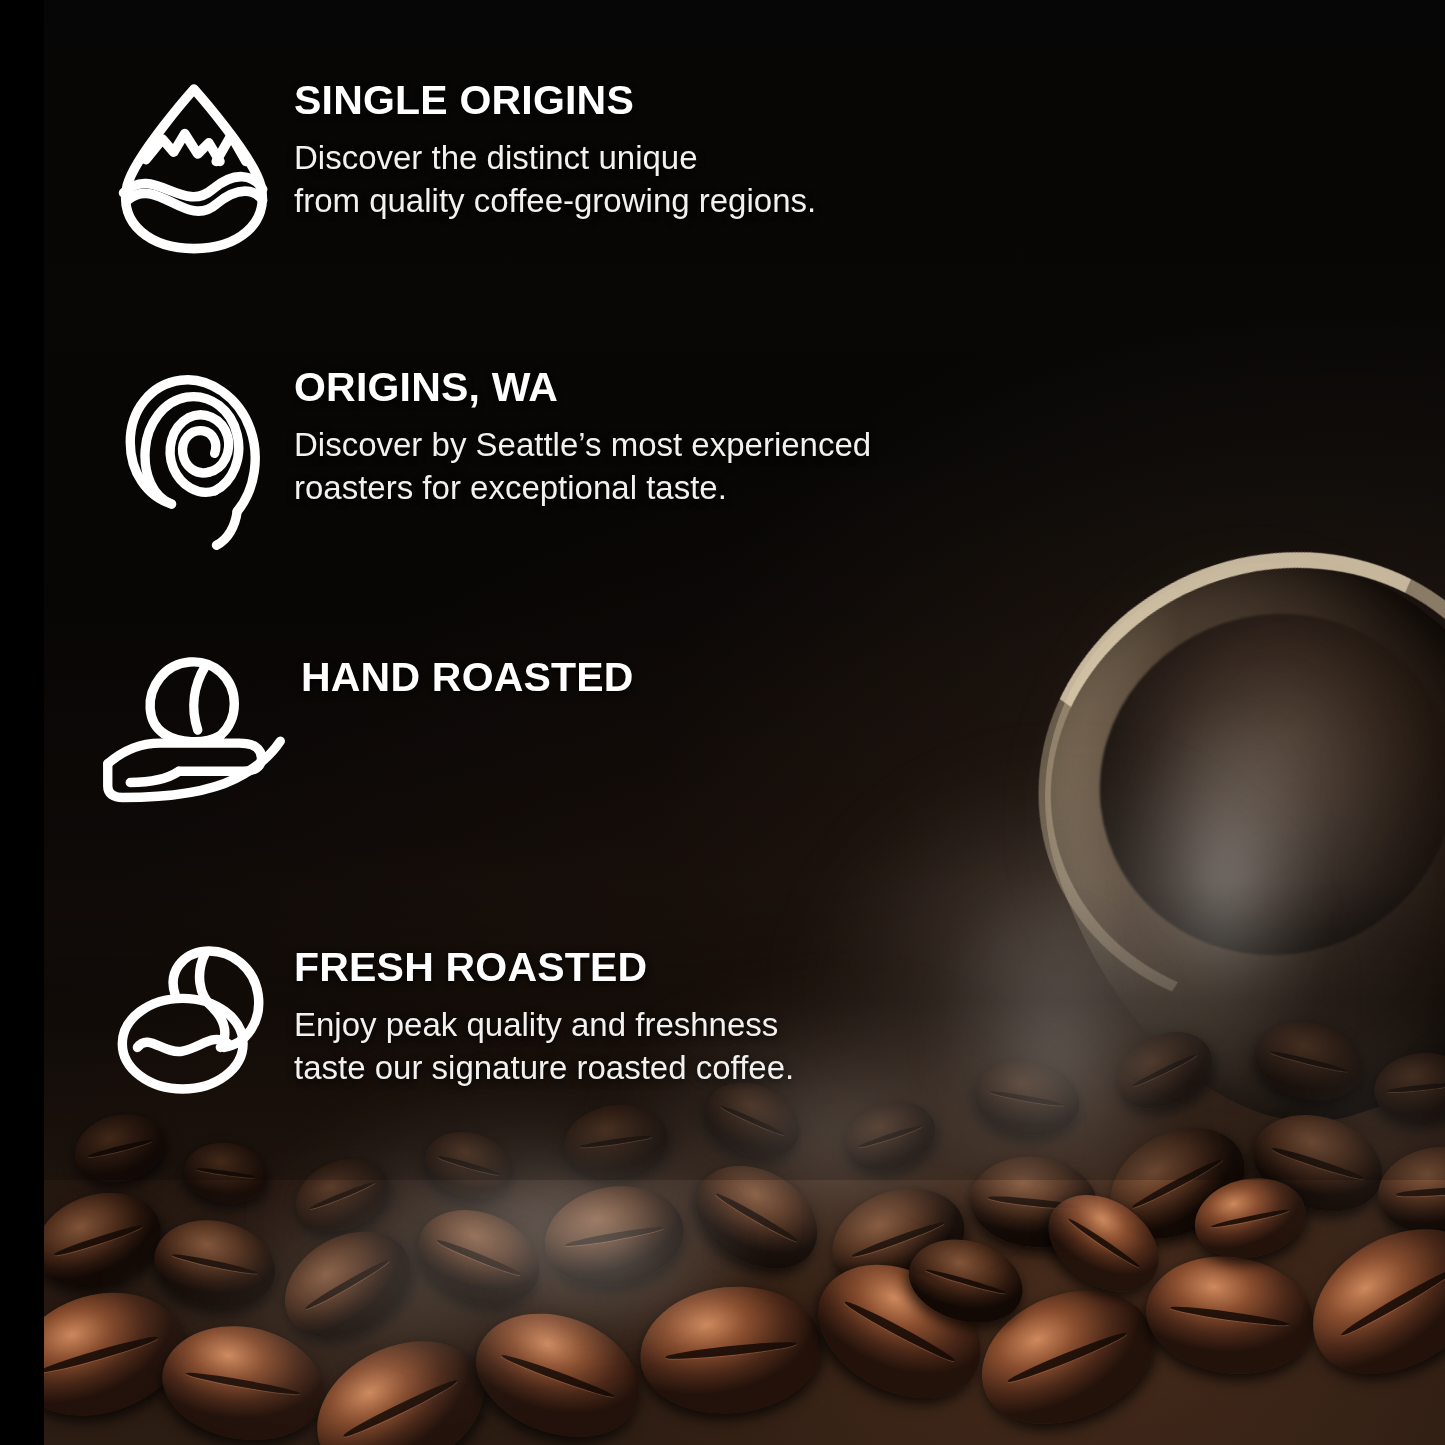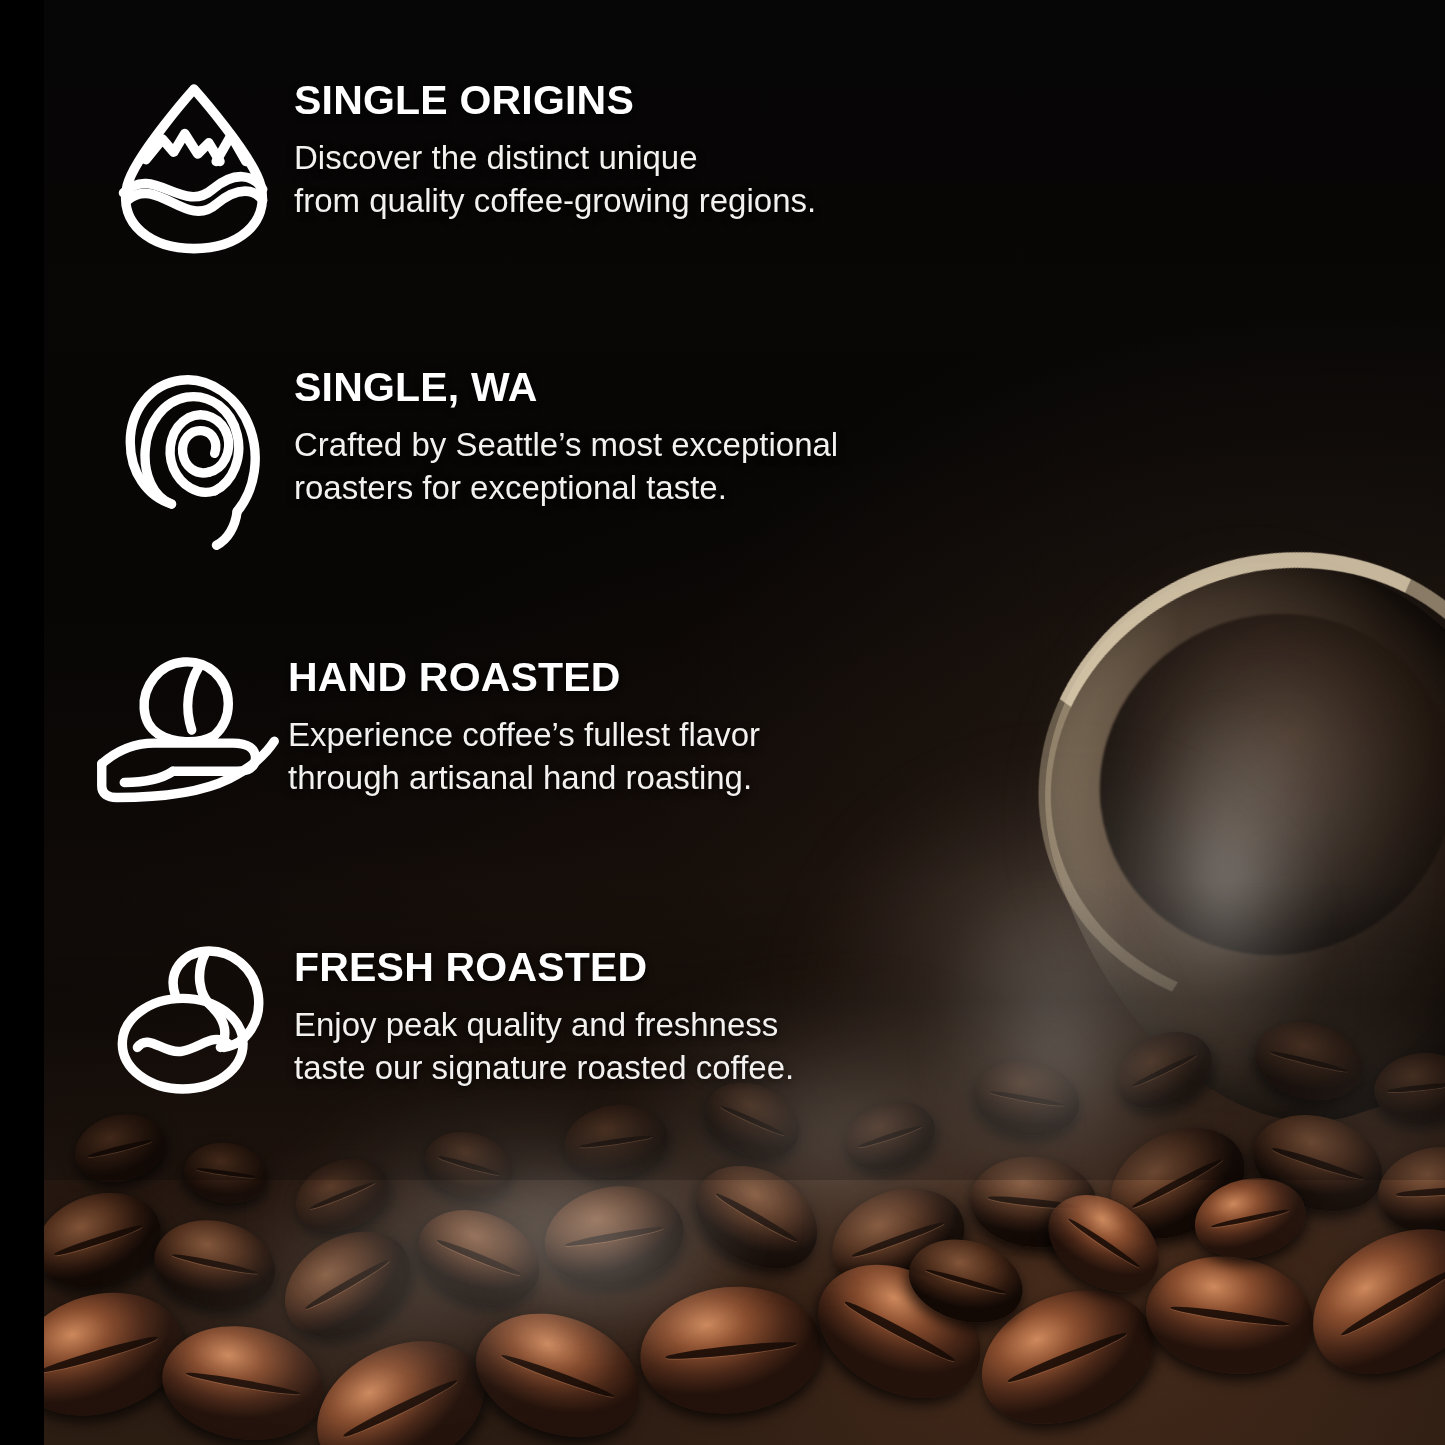--- a/index.html
+++ b/index.html
@@ -141,21 +141,21 @@
     font-weight: 300;
     line-height: 1.30;
     margin: 0;
     text-shadow: 0 2px 8px rgba(0,0,0,0.9);
   }
   .feature-desc span { display:block; }
 
   
   #feature-0 { left: 50px; top: 78px; }
   #feature-1 { left: 50px; top: 365px; }
-  #feature-2 { left: 44px; top: 655px; }
+  #feature-2 { left: 50px; top: 655px; gap: 7px; }
   #feature-3 { left: 50px; top: 945px; }
 </style>
 </head>
 <body>
 
 <div id="canvas">
 
   <div class="bg-layer bg-base"></div>
 
   <div class="mug">
@@ -254,23 +254,23 @@
           <path d="M28 74 C18 70 13 58 14 45 C15 31 24 19 36 17 C49 15 60 24 63 37 C66 49 61 62 51 67"></path>
 
           <path d="M51 67 C42 70 33 64 29 55 C25 45 28 33 37 28 C45 24 55 28 58 38 C60 46 56 55 48 57"></path>
 
           <path d="M48 57 C41 59 35 54 34 47 C33 40 38 34 45 35 C50 36 53 41 51 47"></path>
 
           <path d="M63 78 C62 86 58 93 52 96"></path>
         </svg>
       </div>
       <div class="feature-text">
-        <h2 class="feature-title">SINGLE, WA</h2>
+        <h2 class="feature-title">ORIGINS, WA</h2>
         <p class="feature-desc">
-          <span>Crafted by Seattle’s most exceptional</span>
+          <span>Discover by Seattle’s most experienced</span>
           <span>roasters for exceptional taste.</span>
         </p>
       </div>
     </div>
 
     <div class="feature" id="feature-2">
       <div class="feature-icon">
         <svg width="196" height="150" viewBox="0 0 104 80" fill="none" stroke="#ffffff" stroke-width="5" stroke-linecap="round" stroke-linejoin="round">
 
           <path d="M36 42 C27 36 26 22 34 12 C42 2 57 1 66 9 C76 18 76 34 66 43"></path>
@@ -280,24 +280,20 @@
 
           <path d="M6 58 C14 51 24 47 34 47 L76 47 C84 47 88 50 88 55 C88 60 84 62 78 62 L44 62"></path>
 
           <path d="M6 58 L6 70 C6 74 9 76 14 76 C34 76 58 74 74 66 C86 60 94 52 98 46"></path>
 
           <path d="M44 62 C38 66 28 68 18 68"></path>
         </svg>
       </div>
       <div class="feature-text">
         <h2 class="feature-title">HAND ROASTED</h2>
-        <p class="feature-desc">
-          <span>Experience coffee’s fullest flavor</span>
-          <span>through artisanal hand roasting.</span>
-        </p>
       </div>
     </div>
 
     <div class="feature" id="feature-3">
       <div class="feature-icon">
         <svg width="166" height="152" viewBox="0 0 88 80" fill="none" stroke="#ffffff" stroke-width="5" stroke-linecap="round" stroke-linejoin="round">
 
           <path d="M34 26 C30 14 38 4 50 3 C64 2 76 12 78 26 C80 40 72 52 60 54"></path>
 
           <path d="M50 4 C45 14 46 26 54 33 C61 40 62 48 58 54"></path>

